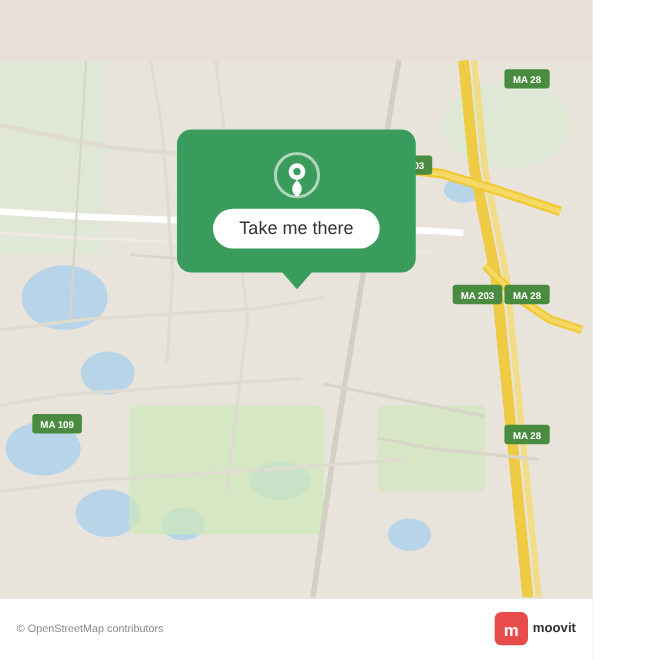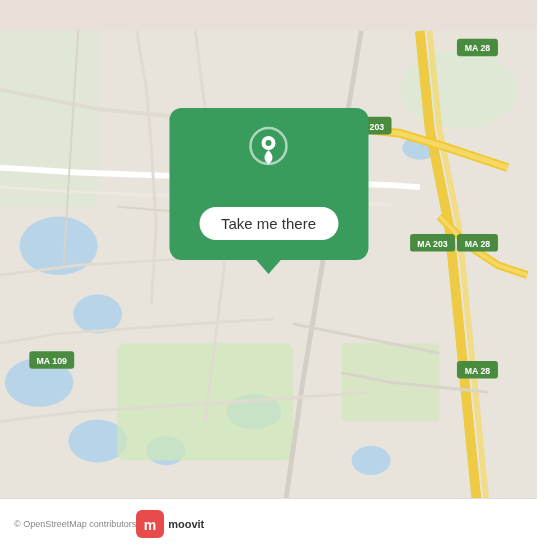--- a/index.html
+++ b/index.html
@@ -1,19 +1,19 @@
 <!DOCTYPE html>
 <html><head>
   <meta charset="utf-8">
   <style>
     * { margin: 0; padding: 0; box-sizing: border-box; }
     body { width: 550px; height: 550px; overflow: hidden; font-family: Arial, sans-serif; }
 
     #app {
-      width: 537px;
+      width: 494px;
       height: 550px;
       position: relative;
       overflow: hidden;
     }
 
     #map-container {
       width: 100%;
       height: 100%;
       position: absolute;
       top: 0; left: 0;
@@ -39,20 +39,21 @@
     #bottom-bar {
       position: absolute;
       bottom: 0;
       left: 0;
       right: 0;
       background: #fff;
       padding: 8px 14px 10px 14px;
       border-top: 1px solid #ddd;
       display: flex;
       align-items: center;
+      justify-content: space-between;
       height: 52px;
       z-index: 10;
     }
 
     #bottom-left {
       display: flex;
       flex-direction: column;
     }
 
     #attribution {
@@ -85,21 +86,20 @@
       left: 50%;
       transform: translateX(-50%);
       background: #3a9c5c;
       border-radius: 12px;
       padding: 18px 30px 20px 30px;
       display: flex;
       flex-direction: column;
       align-items: center;
       z-index: 20;
       min-width: 180px;
-      gap: 33px;
     }
 
     #popup-card::after {
       content: '';
       position: absolute;
       bottom: -14px;
       left: 50%;
       transform: translateX(-50%);
       width: 0; height: 0;
       border-left: 14px solid transparent;

